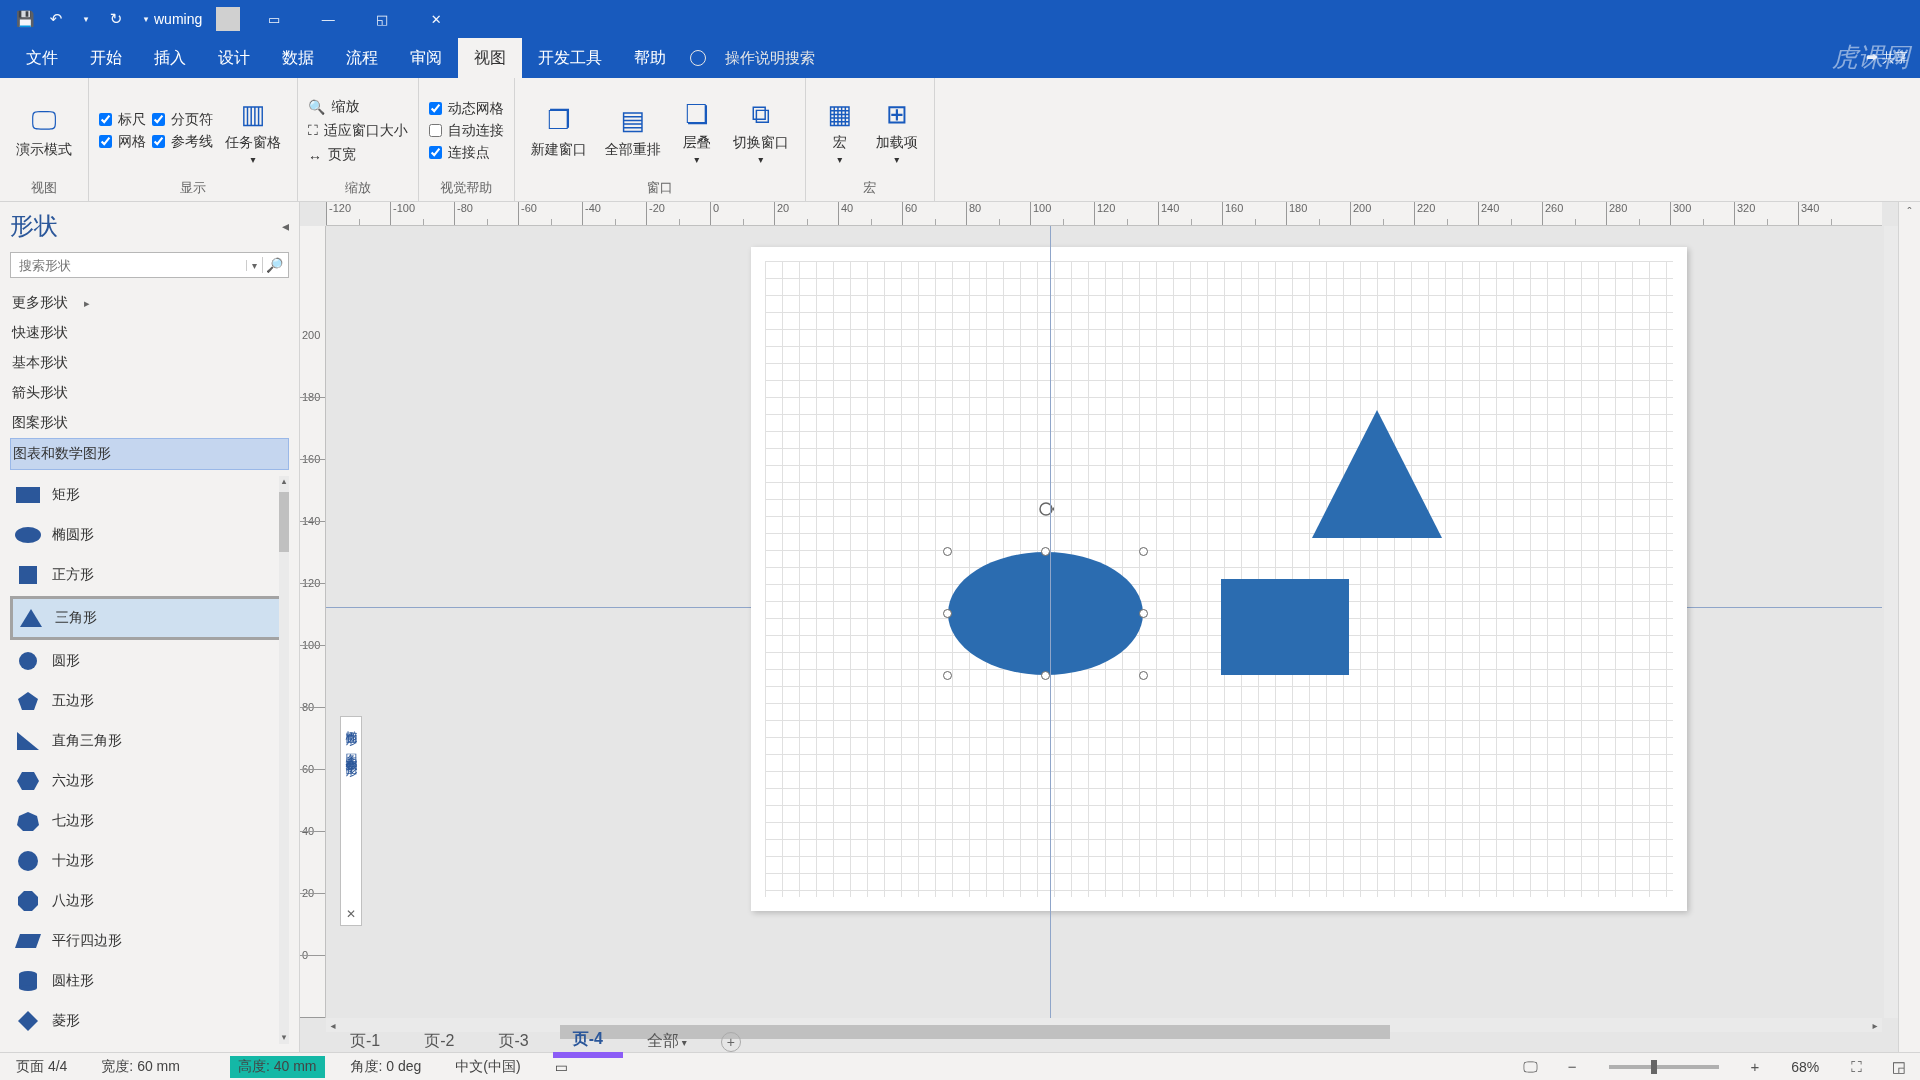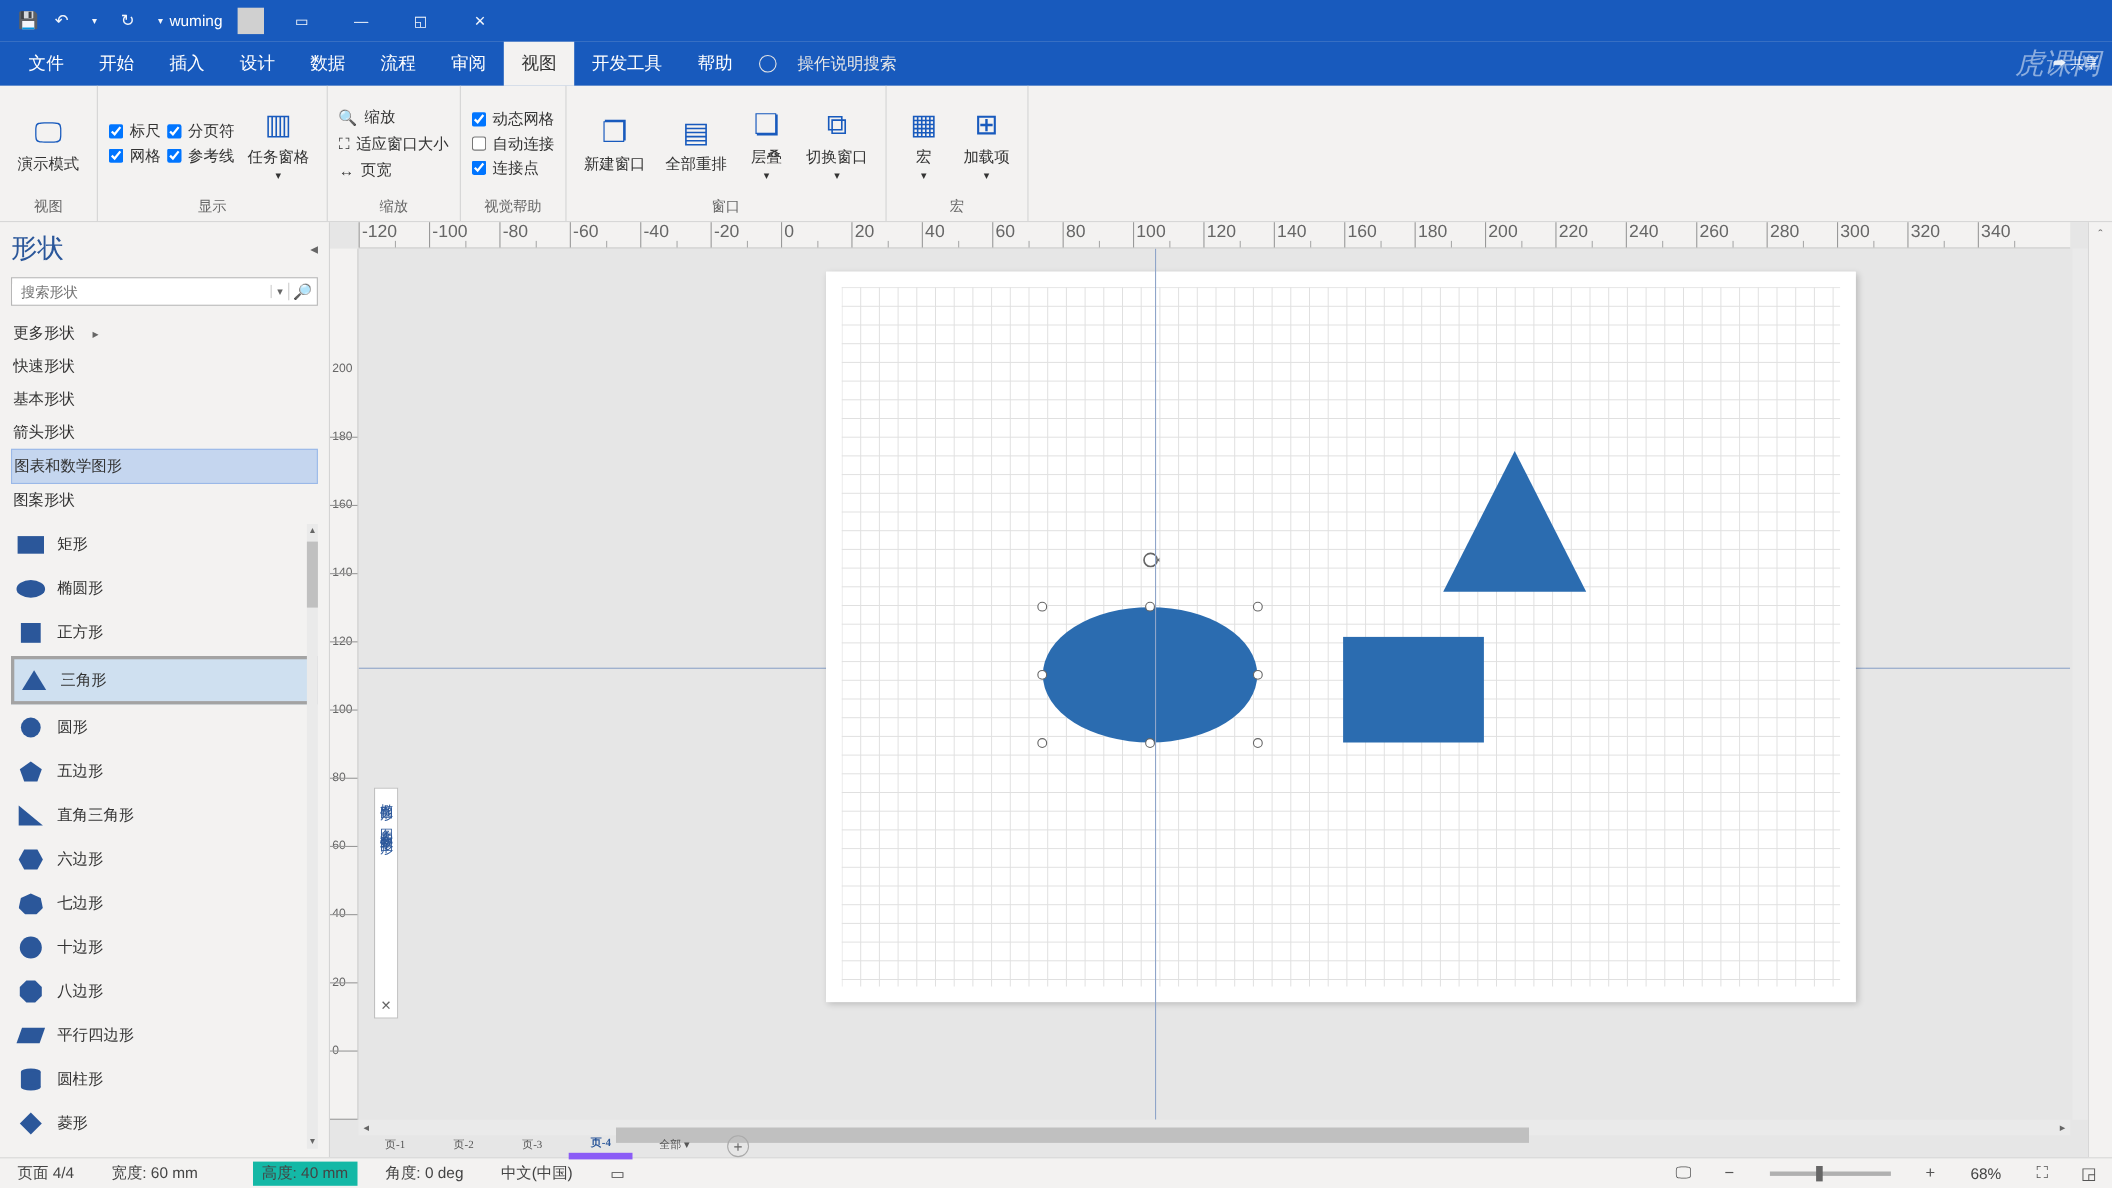--- a/index.html
+++ b/index.html
@@ -42,21 +42,21 @@
 .shapegrid{margin-top:6px;overflow-y:auto;flex:1;position:relative;}
 .shapegrid-inner{display:grid;grid-template-columns:1fr;gap:2px 4px;}
 .shapeitem{display:flex;align-items:center;gap:10px;padding:8px 4px;font-size:14px;color:#333;cursor:pointer;}
 .shapeitem.selected{background:#cfe0f0;border:3px solid #a3a3a3;}
 .shapeicon{width:28px;height:22px;display:flex;align-items:center;justify-content:center;}
 .shapeicon svg{fill:#2b579a;}
 .sgscroll{position:absolute;right:0;top:0;width:10px;height:100%;background:#eaeaea;}
 .sgscroll .thumb{background:#c0c0c0;width:10px;height:60px;margin-top:4px;}
 .sgscroll .arrow{height:12px;text-align:center;font-size:9px;color:#666;}
 .canvasarea{flex:1;position:relative;background:#e6e6e6;}
-.ruler-h{position:absolute;left:26px;right:16px;top:0;height:24px;background:#f3f2f1;border-bottom:1px solid #c0c0c0;display:flex;font-size:16px;color:#666;}
+.ruler-h{position:absolute;left:26px;right:16px;top:0;height:24px;background:#f3f2f1;border-bottom:1px solid #c0c0c0;display:flex;font-size:11px;color:#666;}
 .ruler-h .tick{flex:none;width:64px;border-left:1px solid #999;padding-left:2px;position:relative;}
 .ruler-h .tick::after{content:'';position:absolute;left:32px;bottom:0;width:1px;height:6px;background:#aaa;}
 .ruler-v{position:absolute;left:0;top:24px;bottom:34px;width:26px;background:#f3f2f1;border-right:1px solid #c0c0c0;display:flex;flex-direction:column-reverse;font-size:11px;color:#666;}
 .ruler-v .tick{flex:none;height:62px;border-bottom:1px solid #999;position:relative;writing-mode:horizontal-tb;}
 .ruler-v .tick span{position:absolute;top:-7px;left:2px;}
 .drawwrap{position:absolute;left:26px;right:16px;top:24px;bottom:34px;background:#e6e6e6;overflow:hidden;}
 .drawwrap::before,.drawwrap::after{content:'';position:absolute;background:#8fa5c9;}
 .drawwrap::before{left:0;right:0;top:381px;height:1px;}
 .drawwrap::after{top:0;bottom:0;left:724px;width:1px;}
 .page{position:absolute;left:425px;top:21px;width:936px;height:664px;background:#fff;box-shadow:2px 2px 6px rgba(0,0,0,.2);background-image:linear-gradient(#e0e0e0 1px,transparent 1px),linear-gradient(90deg,#e0e0e0 1px,transparent 1px);background-size:17px 17px;border:14px solid #fff;}
@@ -71,21 +71,21 @@
 .shape-tri{position:absolute;left:986px;top:184px;width:0;height:0;border-left:65px solid transparent;border-right:65px solid transparent;border-bottom:128px solid #2b6cb0;}
 .sideflag{position:absolute;left:14px;top:490px;width:22px;height:210px;background:#fff;border:1px solid #c0c0c0;font-size:12px;color:#2b579a;display:flex;flex-direction:column;align-items:center;justify-content:space-between;padding:4px 0;}
 .sideflag .vtxt{writing-mode:vertical-rl;letter-spacing:2px;}
 .sideflag .close{color:#666;font-size:12px;}
 .hscroll{position:absolute;left:26px;right:16px;bottom:20px;height:14px;background:#eaeaea;display:flex;align-items:center;}
 .hscroll .arrow{width:14px;text-align:center;font-size:10px;color:#666;}
 .hscroll .track{flex:1;position:relative;}
 .hscroll .thumb{position:absolute;left:220px;width:830px;height:14px;background:#c0c0c0;}
 .vscroll{position:absolute;right:0;top:24px;bottom:34px;width:14px;background:#eaeaea;}
 .pagetabs{position:absolute;left:26px;right:16px;bottom:0;height:20px;display:flex;align-items:center;gap:4px;padding-left:4px;}
-.pagetab{padding:2px 20px;font-size:10px;color:#555;cursor:pointer;border-bottom:2px solid transparent;font-family:Liberation Serif, serif;}
+.pagetab{padding:2px 20px;font-size:16px;color:#555;cursor:pointer;border-bottom:2px solid transparent;}
 .pagetab.active{color:#2b579a;border-bottom:6px solid #8b5cf6;font-weight:600;}
 .pagetab.all::after{content:' ▾';font-size:10px;}
 .addpage{width:20px;height:20px;border:1px solid #aaa;border-radius:50%;display:flex;align-items:center;justify-content:center;font-size:14px;color:#666;margin-left:10px;}
 .rightgutter{width:22px;background:#f3f2f1;border-left:1px solid #d4d4d4;display:flex;align-items:flex-start;justify-content:center;padding-top:4px;font-size:12px;color:#666;}
 .statusbar{height:28px;background:#f3f2f1;border-top:1px solid #d4d4d4;display:flex;align-items:center;font-size:14px;color:#444;padding:0 8px;gap:18px;}
 .statusbar .seg{padding:2px 8px;}
 .statusbar .seg.hilite{background:#14b8a6;margin-left:24px;}
 .statusbar .spacer{flex:1;}
 .zoomslider{width:110px;height:4px;background:#b0b0b0;position:relative;margin:0 8px;}
 .zoomslider .knob{position:absolute;left:42px;top:-5px;width:6px;height:14px;background:#666;}
@@ -258,22 +258,22 @@
       </h1>
     <div class="searchwrap">
       <input placeholder="搜索形状" style="">
       <span class="drop">▾</span>
       <span class="mag">🔎</span>
     </div>
     <div class="shapecat more">更多形状</div>
     <div class="shapecat">快速形状</div>
     <div class="shapecat">基本形状</div>
     <div class="shapecat">箭头形状</div>
+    <div class="shapecat">图案形状</div>
     <div class="shapecat active">图表和数学图形</div>
-    <div class="shapecat">图案形状</div>
     <div class="shapegrid">
       <div class="shapegrid-inner" id="shapegrid">
           <div class="shapeitem">
             <span class="shapeicon">
               <svg width="26" height="18">
                 <rect x="1" y="1" width="24" height="16"></rect>
               </svg>
             </span>
             <span>矩形</span>
           </div>

